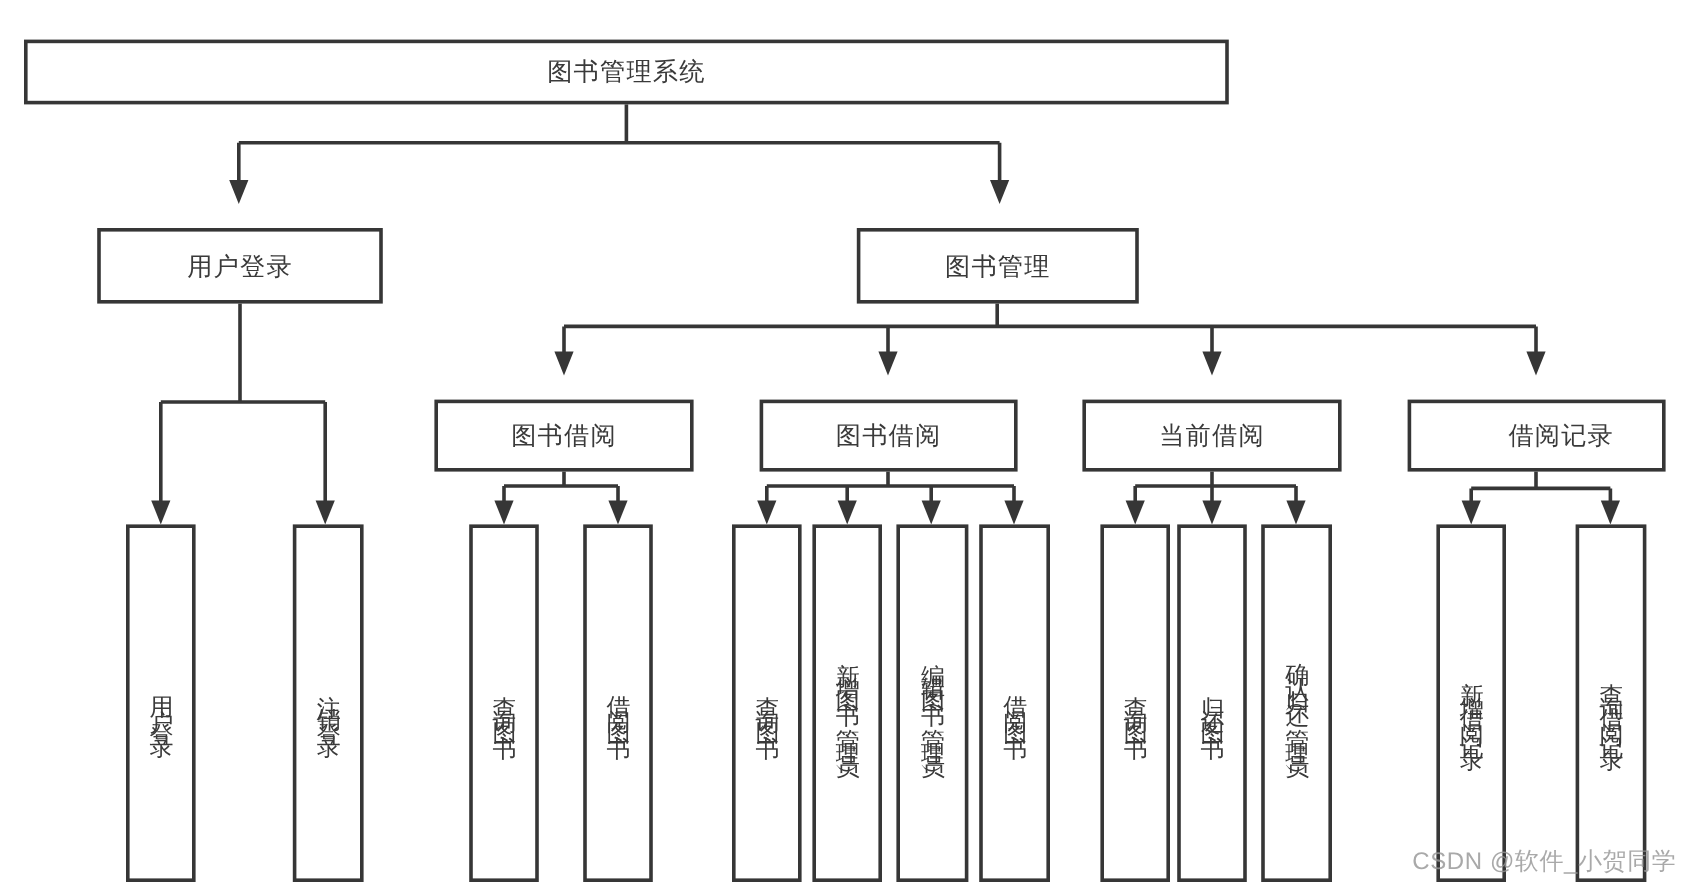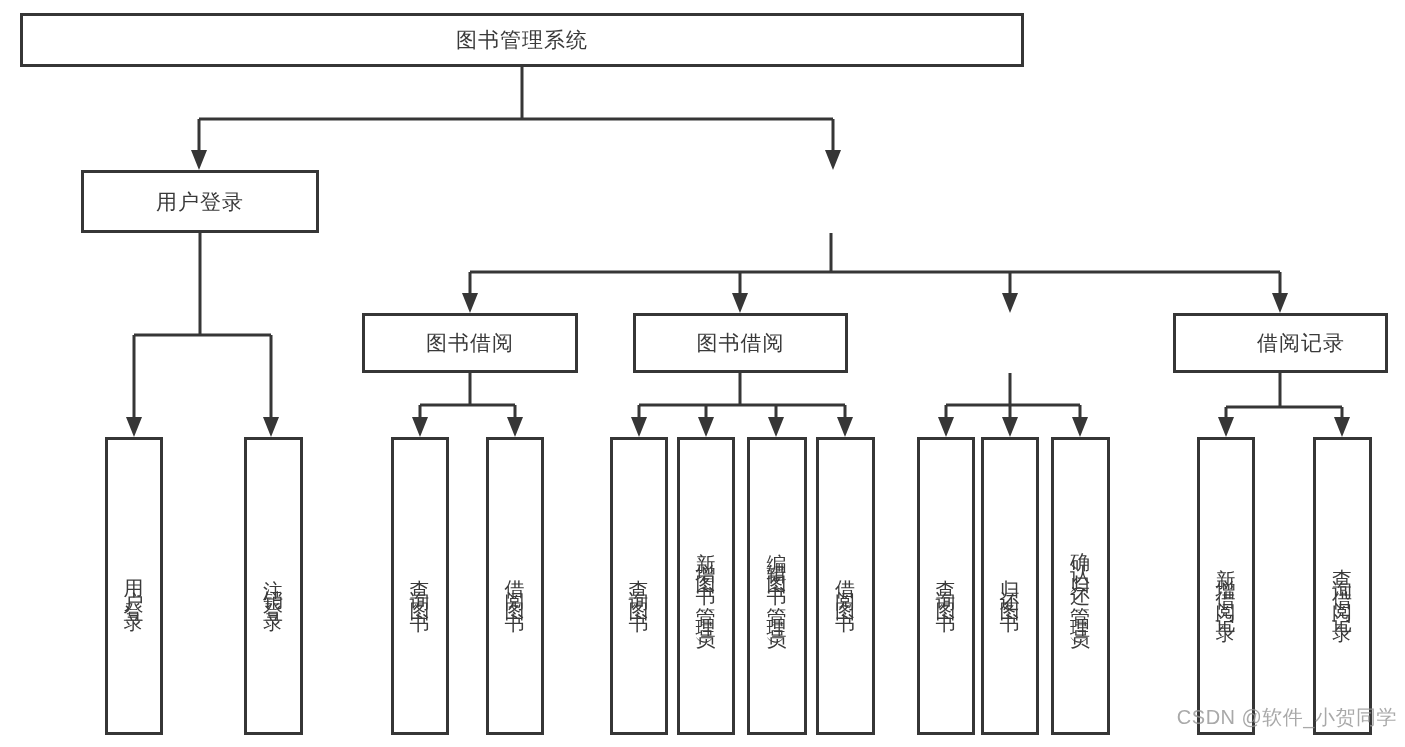--- a/index.html
+++ b/index.html
@@ -3,21 +3,21 @@
 <meta charset="utf-8">
 <style>
   html,body{margin:0;padding:0;background:#ffffff;}
   #canvas{
     position:relative;width:1405px;height:747px;background:#ffffff;
     font-family:"Liberation Sans","DejaVu Sans",sans-serif;overflow:hidden;
   }
   .node{
     position:absolute;box-sizing:border-box;border:3px solid #363636;background:#ffffff;
     display:flex;align-items:center;justify-content:center;
-    color:#3a3a3a;font-size:21px;letter-spacing:1px;
+    color:#3a3a3a;font-size:21px;letter-spacing:1px;margin-top:20px;
   }
   .leaf{
     position:absolute;box-sizing:border-box;border:3px solid #363636;background:#ffffff;
     display:flex;align-items:center;justify-content:center;color:#3a3a3a;
   }
   .leaf .vtext{
     writing-mode:vertical-rl;text-orientation:mixed;
     font-size:20px;letter-spacing:11px;line-height:1;white-space:nowrap;
   }
   #connectors{position:absolute;left:0;top:0;width:1405px;height:747px;}
@@ -69,26 +69,32 @@
     <polygon points="1334,417 1350,417 1342,437"></polygon>
   </svg>
 
   <div class="node" style="left:20px;top:13px;width:1004px;height:54px;">
     <span>图书管理系统</span>
   </div>
 
   <div class="node" style="left:81px;top:170px;width:238px;height:63px;">
     <span>用户登录</span>
   </div>
+  <div class="node" style="left:714px;top:170px;width:235px;height:63px;">
+    <span>图书管理</span>
+  </div>
 
   <div class="node" style="left:362px;top:313px;width:216px;height:60px;">
     <span>图书借阅</span>
   </div>
   <div class="node" style="left:633px;top:313px;width:215px;height:60px;text-align:right;">
     <span>图书借阅</span>
+  </div>
+  <div class="node" style="left:902px;top:313px;width:216px;height:60px;">
+    <span>当前借阅</span>
   </div>
   <div class="node" style="left:1173px;top:313px;width:215px;height:60px;padding-left:41px;">
     <span>借阅记录</span>
   </div>
 
   <div class="leaf" style="left:105px;top:437px;width:58px;height:298px;">
     <span class="vtext">用户登录</span>
   </div>
   <div class="leaf" style="left:244px;top:437px;width:59px;height:298px;">
     <span class="vtext">注销登录</span>

